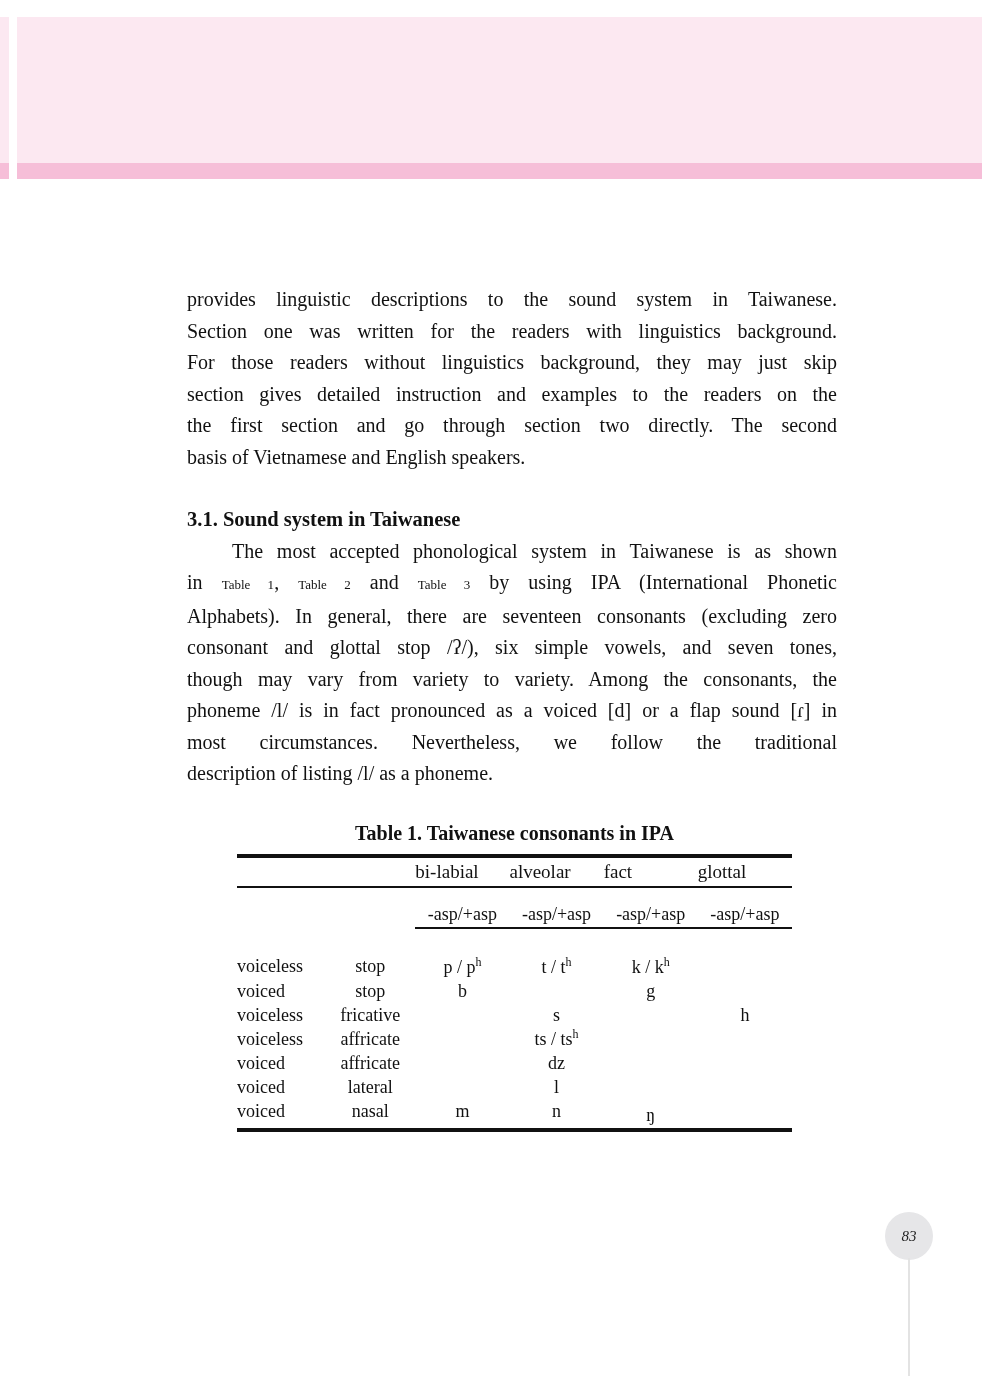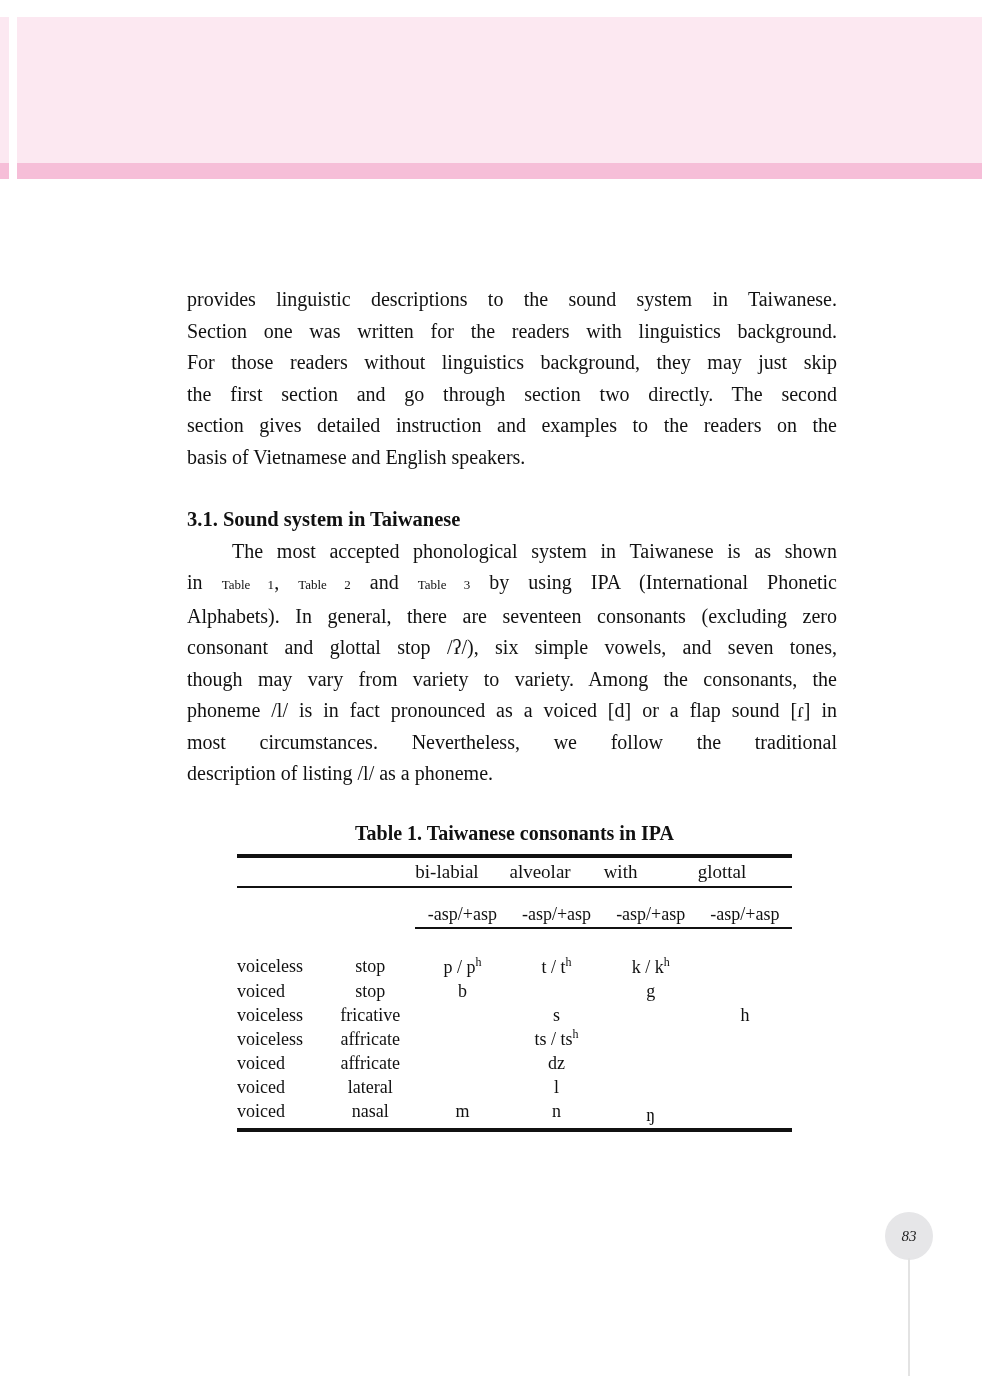--- a/index.html
+++ b/index.html
@@ -81,22 +81,22 @@
 <div class="band-sliver-accent"></div>
 <div class="band-main"></div>
 <div class="band-main-accent"></div>
 
 <div class="content">
 
   <div class="para">
       <div class="line">provides linguistic descriptions to the sound system in Taiwanese.</div>
       <div class="line">Section one was written for the readers with linguistics background.</div>
       <div class="line">For those readers without linguistics background, they may just skip</div>
+      <div class="line">section gives detailed instruction and examples to the readers on the</div>
       <div class="line">the first section and go through section two directly. The second</div>
-      <div class="line">section gives detailed instruction and examples to the readers on the</div>
       <div class="line last">basis of Vietnamese and English speakers.</div>
     </div>
 
   <div class="heading">3.1. Sound system in Taiwanese</div>
 
   <div class="para indent-first">
       <div class="line">The most accepted phonological system in Taiwanese is as shown</div>
       <div class="line">in <span class="tref">Table 1</span>, <span class="tref">Table 2</span> and <span class="tref">Table 3</span> by using IPA (International Phonetic</div>
       <div class="line">Alphabets). In general, there are seventeen consonants (excluding zero</div>
       <div class="line">consonant and glottal stop /ʔ/), six simple vowels, and seven tones,</div>
@@ -117,21 +117,21 @@
           <col class="c-place">
           <col class="c-place">
           <col class="c-place">
       </colgroup>
       <thead>
         <tr class="place-row">
           <th></th>
           <th></th>
           <th>bi-labial</th>
           <th>alveolar</th>
-          <th>with</th>
+          <th>fact</th>
           <th>glottal</th>
         </tr>
         <tr class="asp-row">
           <td></td>
           <td></td>
           <td class="dcol">-asp/+asp</td>
           <td class="dcol">-asp/+asp</td>
           <td class="dcol">-asp/+asp</td>
           <td class="dcol">-asp/+asp</td>
         </tr>

